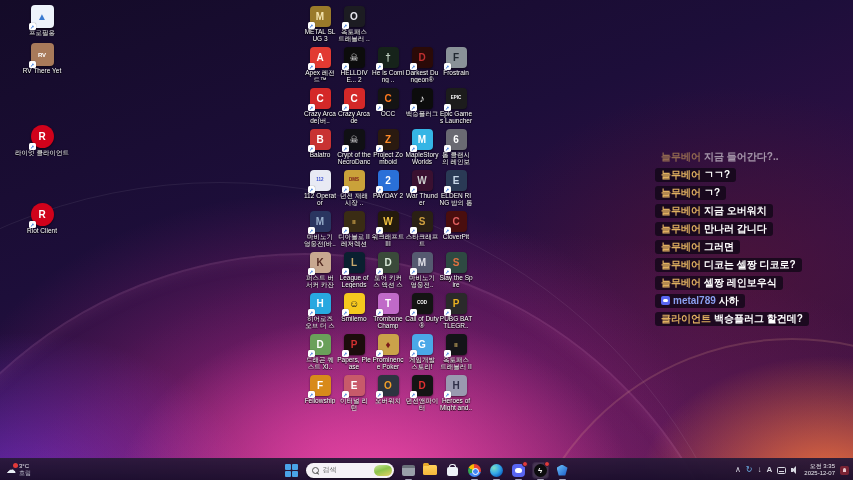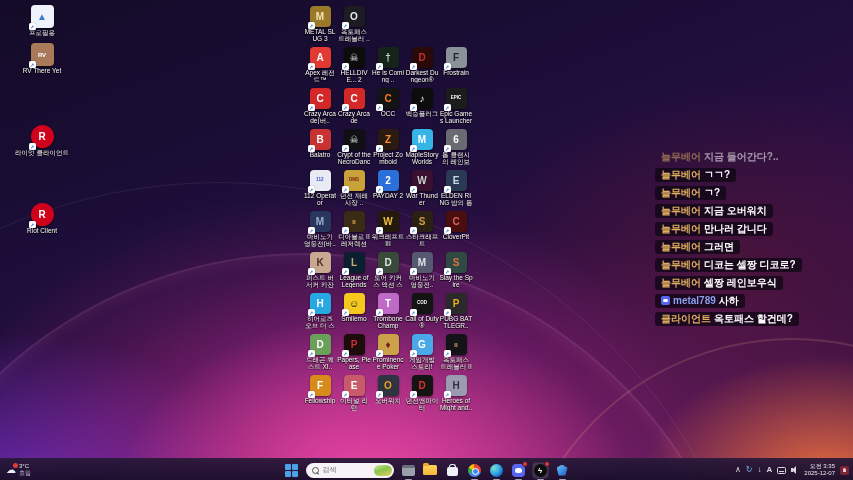--- a/index.html
+++ b/index.html
@@ -519,21 +519,21 @@
         <span class="u" style="color: rgb(224, 176, 96);">늘무베어</span>
         <span class="t">셀짱 레인보우식</span>
       </div>
       <div class="cmsg">
         <span class="dbadge"></span>
         <span class="u" style="color: rgb(138, 159, 240);">metal789</span>
         <span class="t">사하</span>
       </div>
       <div class="cmsg">
         <span class="u" style="color: rgb(224, 176, 96);">클라이언트</span>
-        <span class="t">옥토패스 할건데?</span>
+        <span class="t">백승플러그 할건데?</span>
       </div>
     </div>
 
   <div id="taskbar">
     <div id="weather">
       <span class="cloud">☁<span class="wbadge"></span></span>
       <span class="wtxt">
         <span>3°C</span><br>
         <span class="cond">흐림</span>
       </span>

